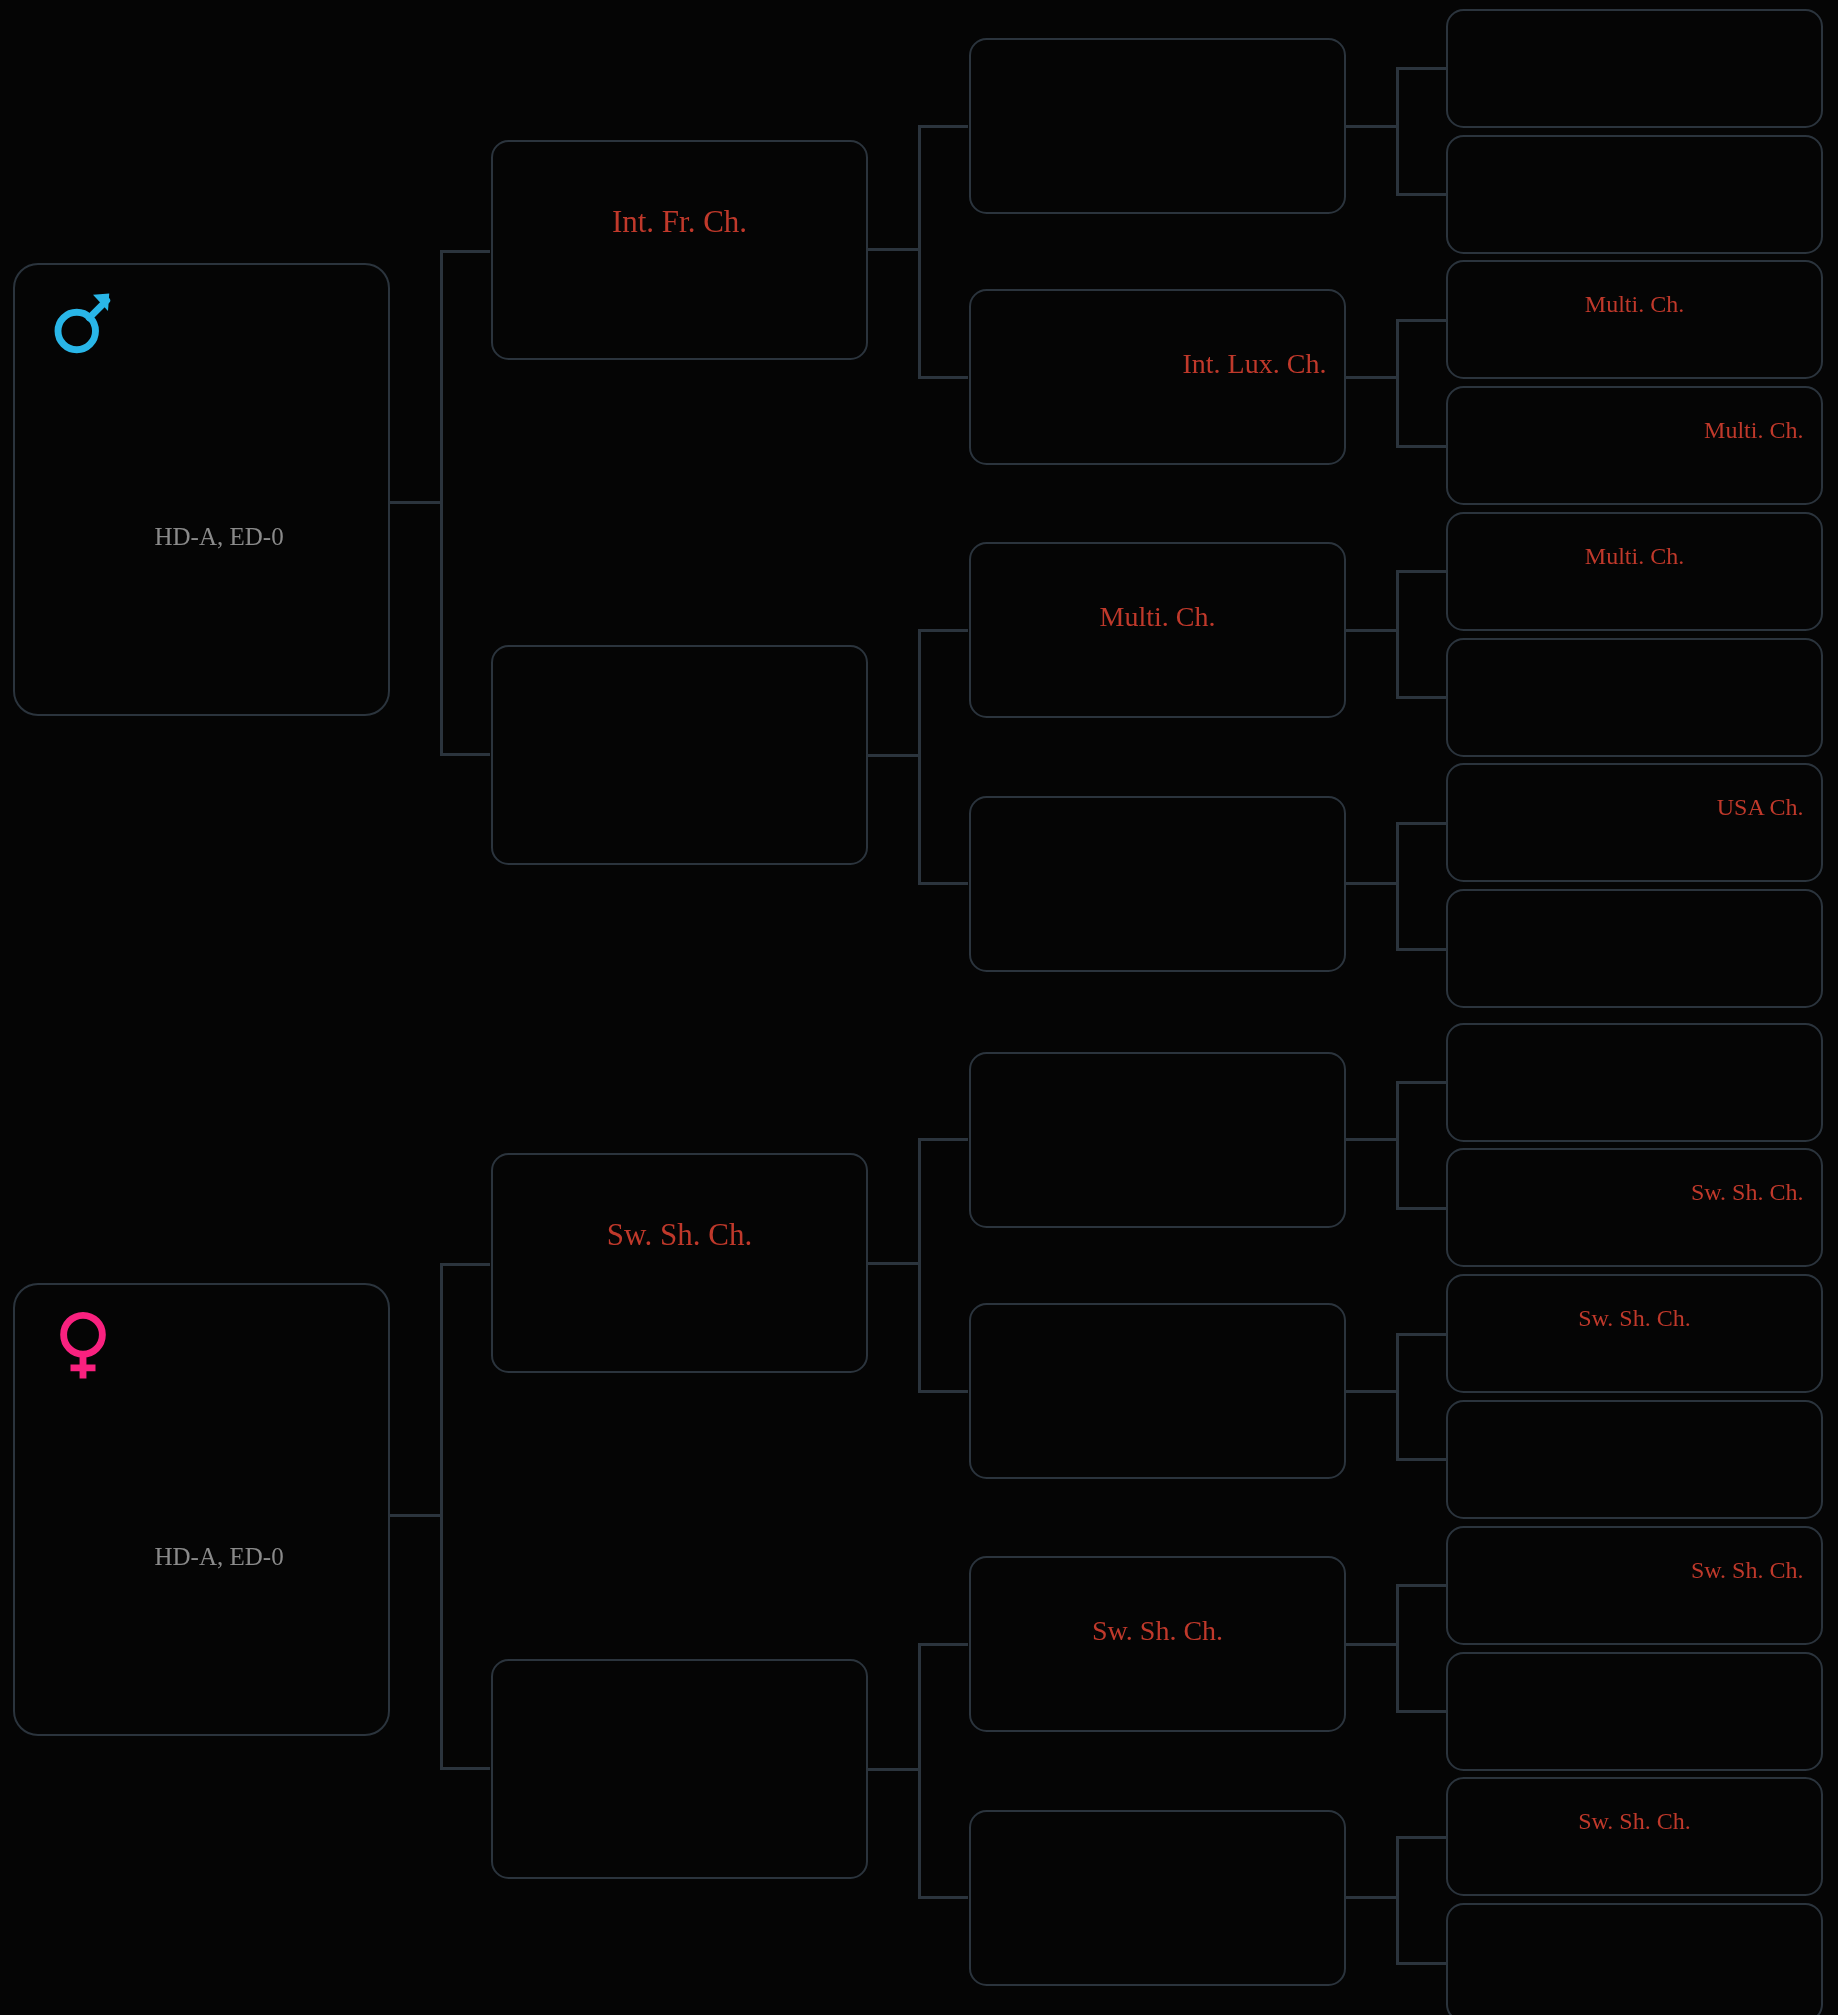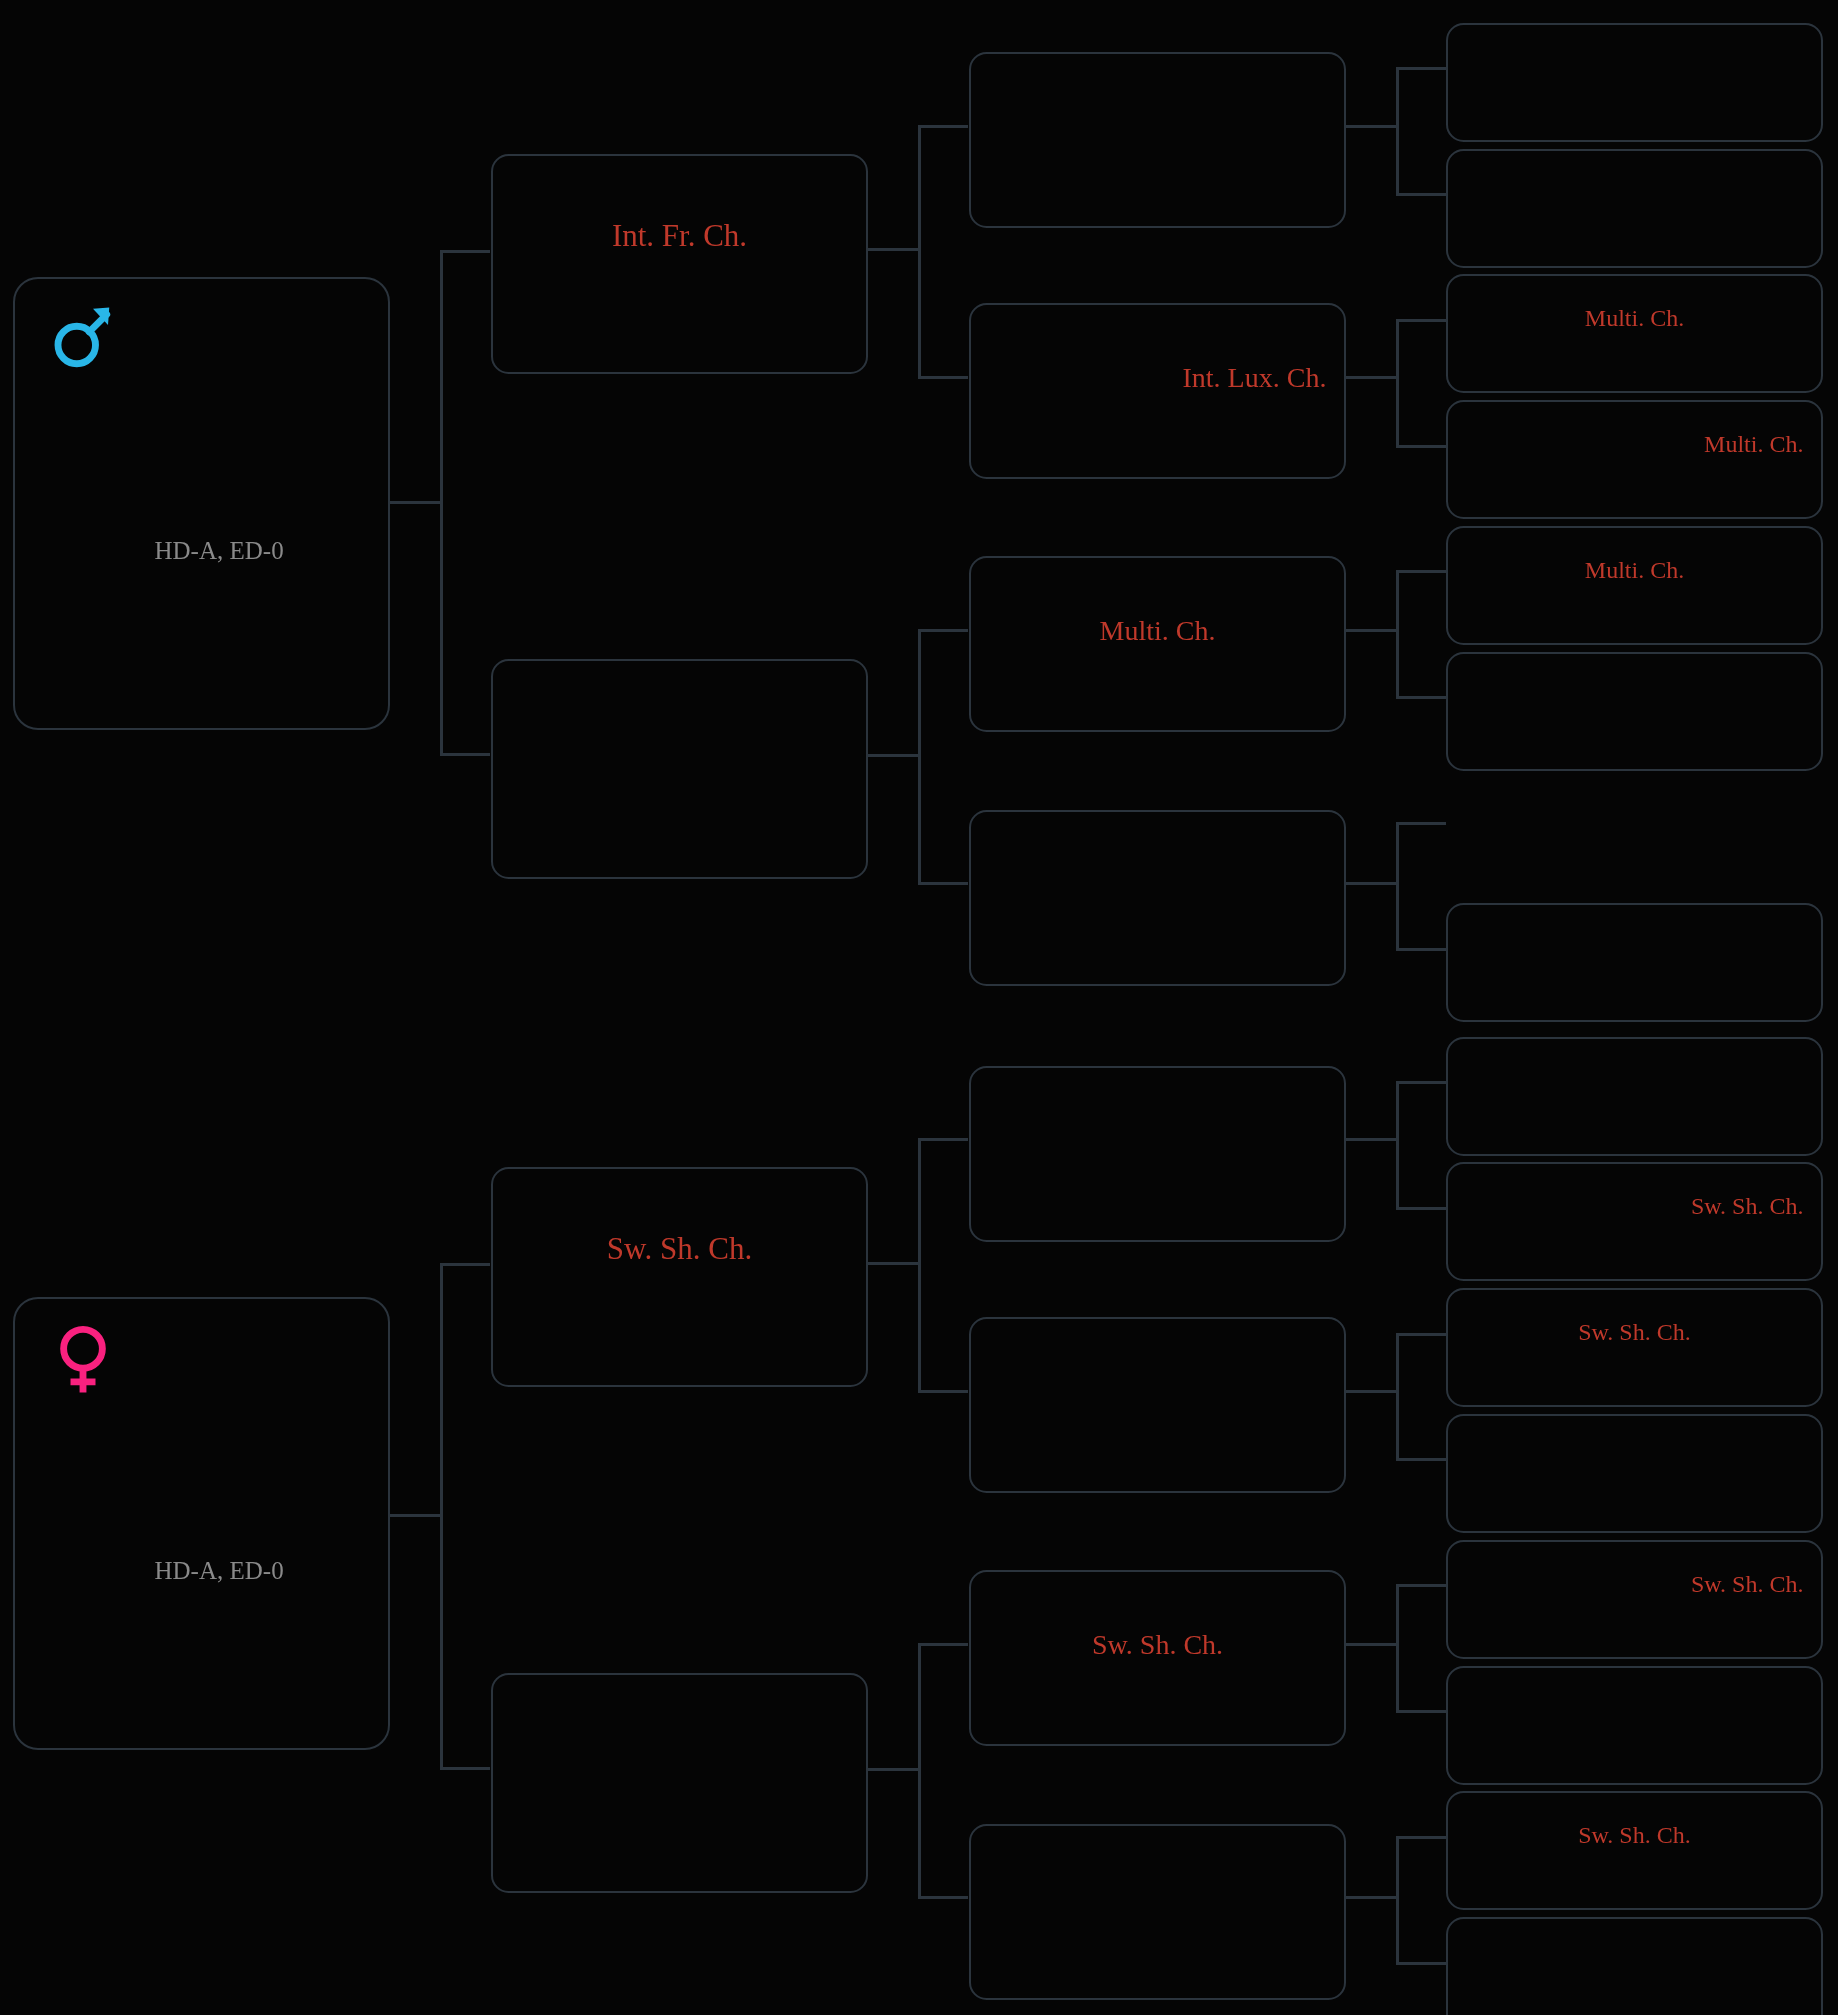--- a/index.html
+++ b/index.html
@@ -11,21 +11,20 @@
   #stage{position:absolute;left:0;top:0;width:1839px;height:2015px;}
 
   
   .node{
     position:absolute;
     box-sizing:border-box;
     border:2.5px solid #2b343d;
     border-radius:17.6px;
     background:#050505;
     overflow:hidden;
-    margin-top:14px;
   }
   .node.root{border-radius:25px;}
 
   .sex-icon{
     position:absolute;
     left:38px; top:21.4px;
     width:60px;height:75px;
     pointer-events:none;
   }
   .sex-icon svg{display:block;width:60px;height:75px;}
@@ -117,20 +116,23 @@
   </div>
   <div class="node gen3 ta-left" style="left:1446px;top:386px;">
     <div class="title">Multi. Ch.</div>
   </div>
   <div class="node gen3 ta-center" style="left:1446px;top:512px;">
     <div class="title">Multi. Ch.</div>
   </div>
   <div class="node gen3 ta-center" style="left:1446px;top:638px;">
     <div class="title"></div>
   </div>
+  <div class="node gen3 ta-left" style="left:1446px;top:763px;">
+    <div class="title">USA Ch.</div>
+  </div>
   <div class="node gen3 ta-center" style="left:1446px;top:889px;">
     <div class="title"></div>
   </div>
 
   <div class="node root gen0 ta-center" style="top:1283px;">
     <span class="sex-icon">
       <svg viewBox="0 0 96 120">
         <circle cx="48" cy="46" r="31" fill="none" stroke="#f9217f" stroke-width="11"></circle>
         <line x1="48" y1="78" x2="48" y2="116" stroke="#f9217f" stroke-width="11"></line>
         <line x1="28" y1="99" x2="68" y2="99" stroke="#f9217f" stroke-width="11"></line>

